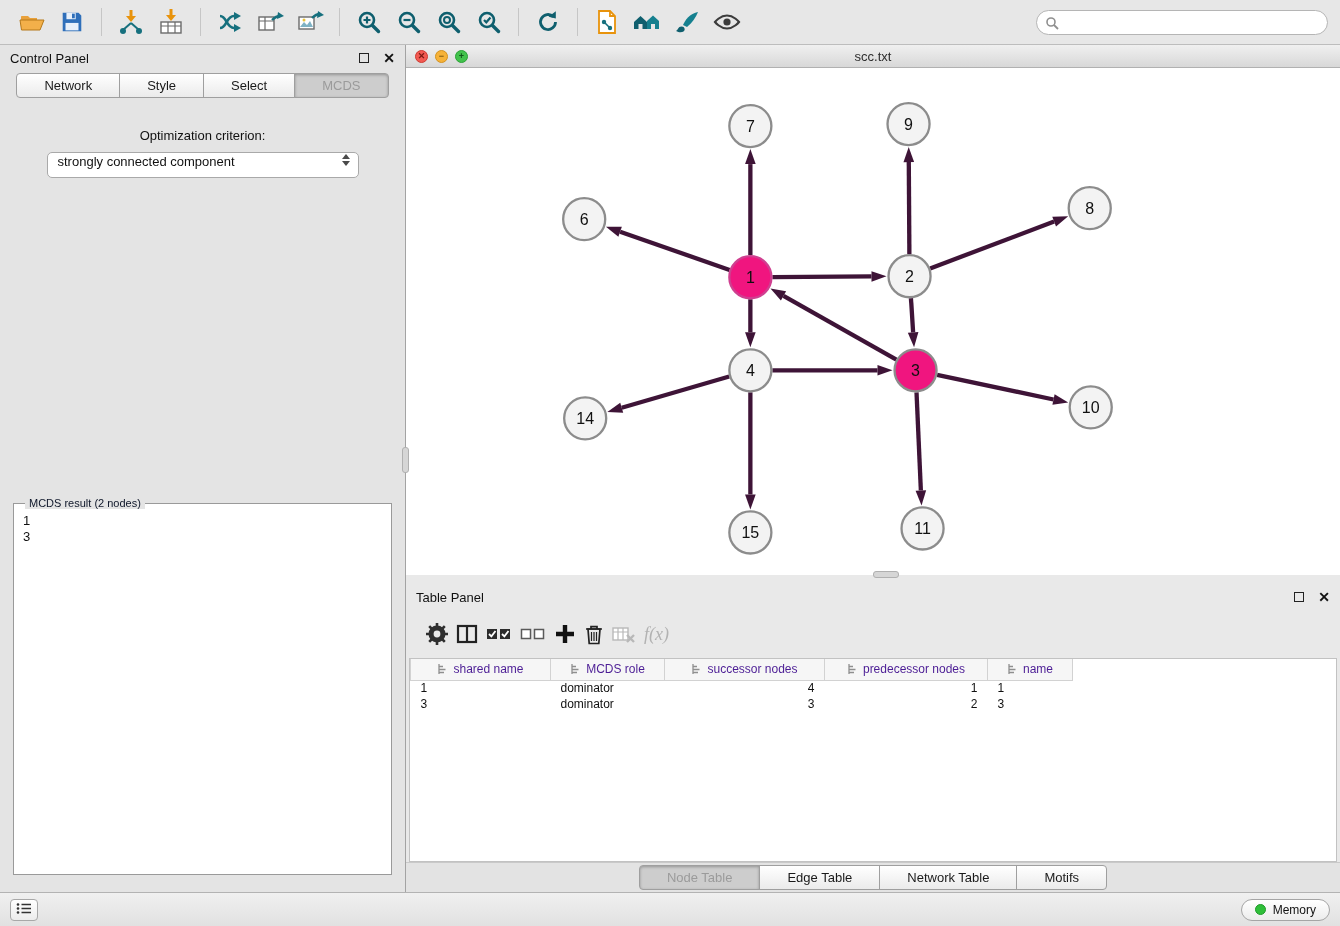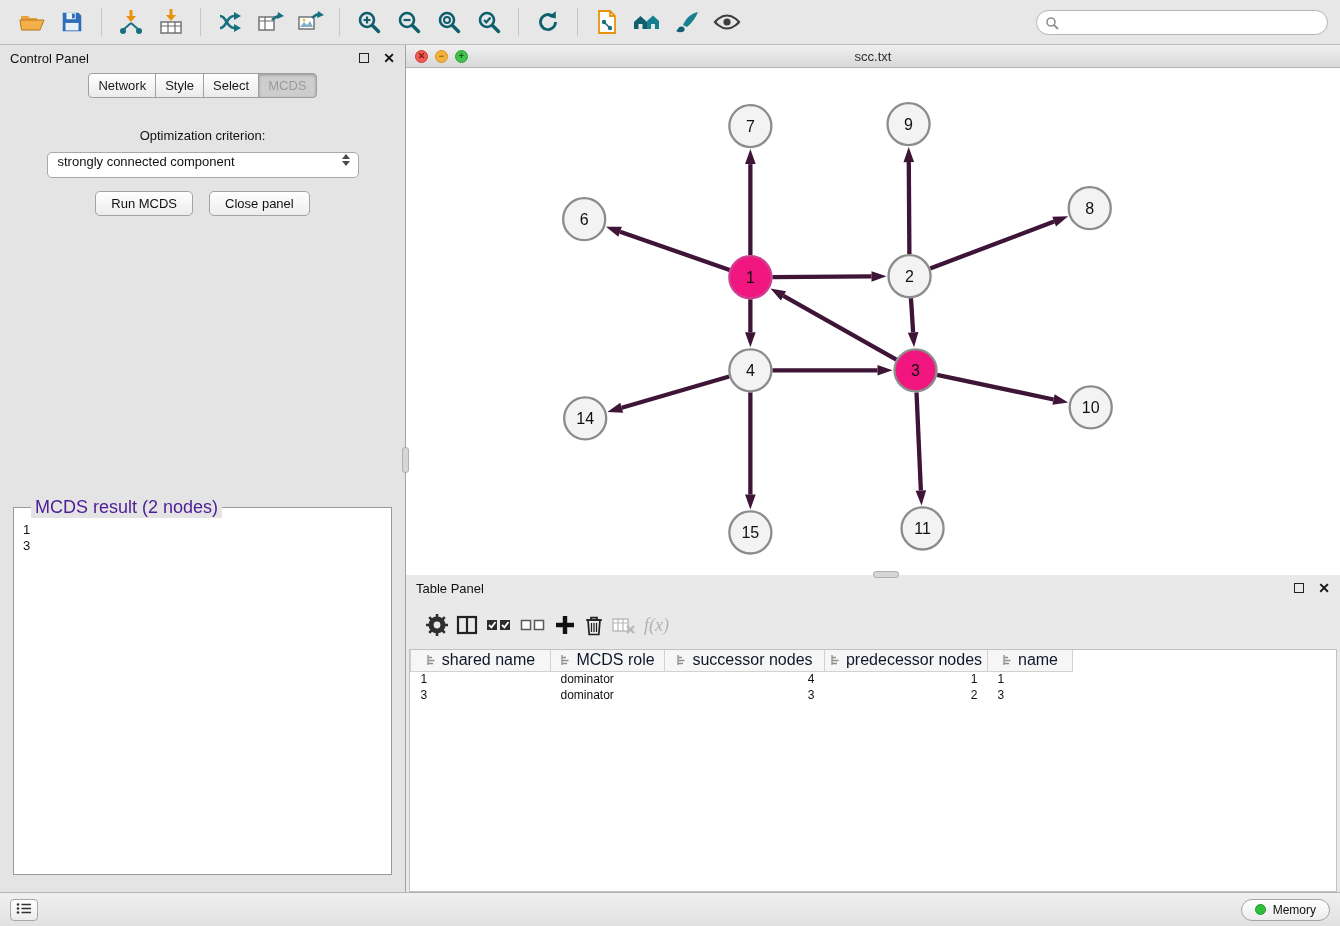--- a/index.html
+++ b/index.html
@@ -27,37 +27,37 @@
 
   
   .control-panel { width:406px; flex:0 0 406px; background:#e4e4e4; border-right:1px solid #a3a3a3;
                    display:flex; flex-direction:column; position:relative; }
   .panel-header { height:26px; display:flex; align-items:center; padding:0 10px; font-size:13px; color:#111; flex:0 0 auto; }
   .panel-header .spacer { flex:1; }
   .float-icon { width:10px; height:10px; border:1.5px solid #222; margin-right:14px; cursor:pointer; }
   .close-icon { font-size:14px; font-weight:bold; color:#111; cursor:pointer; line-height:10px; }
 
   .tabs-row { display:flex; justify-content:center; margin-top:2px; flex:0 0 auto; }
-  .tab { font-size:13px; padding:4px 9px; border:1px solid #9f9f9f; background:linear-gradient(#ffffff,#ebebeb);
+  .tab { font-size:13px; padding:4px 27px; border:1px solid #9f9f9f; background:linear-gradient(#ffffff,#ebebeb);
          margin-left:-1px; color:#1a1a1a; cursor:pointer; }
   .tab:first-child { border-radius:4px 0 0 4px; margin-left:0; }
   .tab:last-child { border-radius:0 4px 4px 0; }
   .tab.active { background:#cdcdcd; color:#9b9b9b; box-shadow:inset 0 1px 3px rgba(0,0,0,.28); }
 
   .opt-label { text-align:center; font-size:13px; color:#111; margin-top:30px; }
   .dropdown { width:312px; height:26px; margin:9px auto 0; background:#fff; border:1px solid #a9a9a9; border-radius:5px;
               display:flex; align-items:center; justify-content:space-between; padding:0 7px 8px 10px; font-size:13px;
               color:#111; cursor:pointer;gap:28px; }
   .btn-row { display:flex; justify-content:center; gap:16px; margin-top:13px; }
   .btn { font-size:13px; padding:4px 15px; border:1px solid #a3a3a3; border-radius:5px;
          background:linear-gradient(#ffffff,#ededed); color:#111; cursor:pointer; font-family:"Liberation Sans",sans-serif; }
 
   fieldset.result { margin:auto 13px 17px; border:1px solid #9a9a9a; background:#fff; height:378px;
                     position:relative; flex:0 0 auto; }
-  fieldset.result legend { font-size:18px; color:#4c1d95; margin-left:17px; padding:0 4px; background:#e4e4e4; }
+  fieldset.result legend { font-size:11px; color:#0f172a; margin-left:11px; padding:0 4px; background:#e4e4e4; }
   .result-body { position:absolute; inset:0; padding:4px 9px; font-size:13px; line-height:16px; color:#111; }
   .result-scroll { position:absolute; top:0; right:0; bottom:0; width:14px; background:#f7f7f7; border-left:1px solid #dcdcdc; }
   .v-handle { position:absolute; right:-4px; top:402px; width:7px; height:26px; background:#d6d6d6;
               border:1px solid #b0b0b0; border-radius:3px; z-index:5; cursor:col-resize; }
 
   
   .right-col { flex:1 1 auto; display:flex; flex-direction:column; min-width:0; }
 
   
   .net-window { height:530px; flex:0 0 530px; display:flex; flex-direction:column; border-bottom:1px solid #9f9f9f; position:relative; }
@@ -68,29 +68,29 @@
   .light.red { background:#f25a52; border:1px solid #ce3a31; color:#7c1812; }
   .light.yellow { background:#f6b238; border:1px solid #d4921f; color:#7d5a12; }
   .light.green { background:#42c24c; border:1px solid #2aa236; color:#11591b; }
   .net-title { position:absolute; left:0; right:0; text-align:center; font-size:13px; color:#2d2d2d; }
   .net-canvas { flex:1 1 auto; background:#fff; position:relative; }
   svg.graph { width:100%; height:100%; display:block; }
   .h-handle { position:absolute; bottom:-4px; left:50%; width:26px; height:7px; background:#d6d6d6;
               border:1px solid #b0b0b0; border-radius:3px; z-index:5; cursor:row-resize; }
 
   
-  .table-panel { flex:1 1 auto; display:flex; flex-direction:column; background:#e9e9e9; min-height:0; }
+  .table-panel { flex:1 1 auto; display:flex; flex-direction:column; background:#e9e9e9; min-height:0;margin-top:9px; }
   .tp-toolbar { height:48px; flex:0 0 auto; display:flex; align-items:center; gap:8px; padding-left:20px;
                 background:#e9e9e9; }
   .tp-icon { display:flex; align-items:center; justify-content:center; cursor:pointer; }
   .fx-label { font-family:"Liberation Serif", serif; font-style:italic; font-size:18px; color:#b2b2b2; }
   .table-wrap { flex:1 1 auto; margin:0 3px; background:#fff; border:1px solid #c2c2c2; overflow:hidden; }
   table.data { border-collapse:collapse; table-layout:fixed; width:100%; }
   table.data th { height:21px; background:#f6f6f6; border:1px solid #d2d2d2; border-top:none; font-weight:normal;
-                  font-size:16px; color:#0f172a; }
+                  font-size:12px; color:#4c1d95; }
   table.data th .hcell { display:flex; align-items:center; justify-content:center; gap:5px; }
   table.data th.filler { border:none; background:#fff; }
   table.data td { height:16px; font-size:12px; color:#111; padding:0 10px; white-space:nowrap; }
   .tab-strip { height:30px; flex:0 0 auto; display:flex; justify-content:center; align-items:center; background:#e3e3e3;
                border-top:1px solid #c9c9c9; }
 
   
   .statusbar { height:34px; flex:0 0 auto; background:linear-gradient(#f0f0f0,#e1e1e1); border-top:1px solid #b3b3b3;
                display:flex; align-items:center; padding:9px 10px; }
   .list-btn { width:28px; height:22px; border:1px solid #a8a8a8; border-radius:4px; background:linear-gradient(#ffffff,#ececec);
@@ -286,24 +286,20 @@
           <div class="tab">Select</div>
           <div class="tab active">MCDS</div>
         </div>
       <div class="opt-label">Optimization criterion:</div>
       <div class="dropdown">
         <span>strongly connected component</span>
         <span><svg width="10" height="14" viewBox="0 0 10 14">
               <path d="M5 1l4 5H1z" fill="#4a4a4a"></path>
               <path d="M5 13L1 8h8z" fill="#4a4a4a"></path>
             </svg></span>
-      </div>
-      <div class="btn-row">
-        <button class="btn">Run MCDS</button>
-        <button class="btn">Close panel</button>
       </div>
       <fieldset class="result">
         <legend>MCDS result (2 nodes)</legend>
         <div class="result-body">
             <div>1</div>
             <div>3</div>
           </div>
         <div class="result-scroll"></div>
       </fieldset>
       <div class="v-handle"></div>
@@ -502,20 +498,26 @@
                   <td style="text-align: left;">3</td>
                   <td style="text-align: left;">dominator</td>
                   <td style="text-align: right;">3</td>
                   <td style="text-align: right;">2</td>
                   <td style="text-align: left;">3</td>
                   <td></td>
                 </tr>
               </tbody>
           </table>
         </div>
+        <div class="tab-strip">
+            <div class="tab active">Node Table</div>
+            <div class="tab">Edge Table</div>
+            <div class="tab">Network Table</div>
+            <div class="tab">Motifs</div>
+          </div>
       </div>
     </div>
   </div>
 
   <div class="statusbar">
     <div class="list-btn">
       <span><svg width="16" height="13" viewBox="0 0 16 13">
             <circle cx="2" cy="2.5" r="1.3" fill="#333"></circle>
             <circle cx="2" cy="6.5" r="1.3" fill="#333"></circle>
             <circle cx="2" cy="10.5" r="1.3" fill="#333"></circle>

